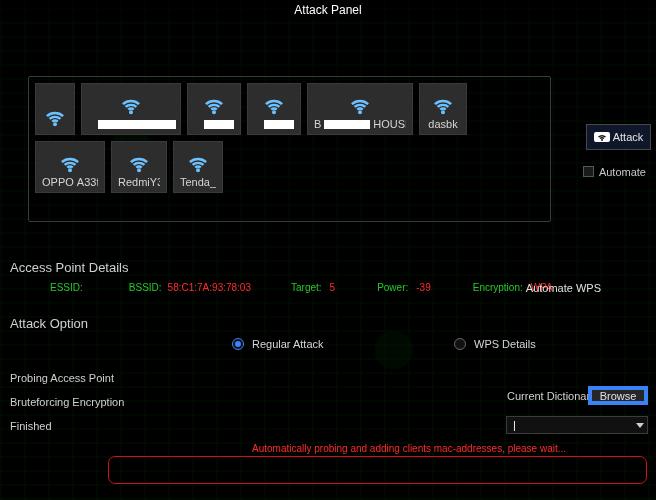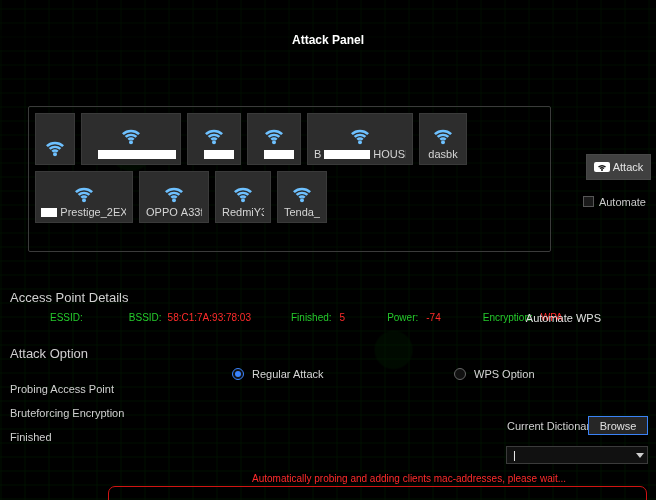--- a/index.html
+++ b/index.html
@@ -20,23 +20,22 @@
       repeating-linear-gradient(0deg,
         rgba(0,80,0,0.22) 0 2px, transparent 2px 14px),
       radial-gradient(circle at 20% 30%, rgba(0,120,0,0.25) 0 20px, transparent 22px),
       radial-gradient(circle at 60% 70%, rgba(0,120,0,0.2) 0 18px, transparent 20px),
       #000;
     z-index: 0;
   }
   .layer { position: relative; z-index: 1; }
   .titlebar {
     height: 20px; display:flex; align-items:center; justify-content:center;
-    font-weight: 700; font-size: 12px; color:#fff;
+    font-weight: 400; font-size: 12px; color:#fff;
     background: rgba(0,0,0,0.35);
-    margin-top: 30px;
   }
   .sel-label {
     position:absolute; left:12px; top:58px; color:#cfcfcf; font-size:11px;
   }
   .ap-box {
     position:absolute; left:28px; top:76px; width:523px; height:146px;
     border:1px solid #3b3b3b; border-radius:2px;
     background: rgba(0,0,0,0.12);
     padding:6px 6px;
   }
@@ -56,21 +55,21 @@
   .ap .redact {
     position:absolute; bottom:5px; height:9px; background:#fff;
   }
   svg.wifi { width:22px; height:18px; margin-bottom:3px; }
   svg.wifi path, svg.wifi circle { fill:#6ec1ff; }
 
   .attack-btn-wrap {
     position:absolute; right:5px; top:124px; width:65px;
   }
   .attack-btn {
-    width:100%; height:26px; background:#404040;
+    width:100%; height:26px; background:#0f172a;
     border:1px solid #484848; color:#e5e5e5; font-size:11px;
     display:flex; align-items:center; justify-content:center; gap:3px;
     cursor:pointer;
   }
   .attack-btn .mini-wifi {
     width:16px; height:10px; background:#fff; border-radius:2px;
     display:flex; align-items:center; justify-content:center;
   }
   .attack-btn .mini-wifi svg { width:12px; height:9px; }
   .automate {
@@ -94,27 +93,27 @@
   .attack-opt-title { position:absolute; left:10px; top:316px; }
   .radio {
     width:12px; height:12px; border-radius:50%; border:1px solid #666;
     display:inline-flex; align-items:center; justify-content:center; background:#111;
   }
   .radio.checked { border-color:#3a84ff; }
   .radio.checked .dot { width:6px; height:6px; border-radius:50%; background:#3a84ff; }
   .regular { position:absolute; left:184px; top:338px; display:flex; align-items:center; gap:8px;padding-left:48px; }
   .wps { position:absolute; left:454px; top:338px; display:flex; align-items:center; gap:8px; }
 
-  .status-labels { position:absolute; left:10px; top:353px; display:flex; flex-direction:column; gap:12px; }
+  .status-labels { position:absolute; left:10px; top:372px; display:flex; flex-direction:column; gap:12px; }
   .status-labels div { font-size:11px; color:#d0d0d0; }
 
   .dict-label { position:absolute; left:507px; top:390px; font-size:11px; color:#d0d0d0; }
   .browse-btn {
     position:absolute; left:588px; top:386px; width:60px; height:19px;
-    background:#262626; border:1px solid #3b82f6; color:#e0e0e0; font-size:11px;
+    background:#262626; border:4px solid #3b82f6; color:#e0e0e0; font-size:11px;
     display:flex; align-items:center; justify-content:center; cursor:pointer;
   }
   .dropdown {
     position:absolute; left:506px; top:416px; width:142px; height:18px;
     background:#111; border:1px solid #3b3b3b; color:#fff; font-size:11px;
     display:flex; align-items:center; justify-content:space-between; padding:0 3px 0 6px;
     cursor:pointer;
   }
   .dropdown .caret {
     width:0;height:0;border-left:4px solid transparent;border-right:4px solid transparent;
@@ -193,30 +192,20 @@
           <svg class="wifi" viewBox="0 0 24 20">
             <circle cx="12" cy="17" r="2.2"></circle>
             <path d="M5 10a11 11 0 0114 0l-2 2a8 8 0 00-10 0z"></path>
             <path d="M8 13a6.5 6.5 0 018 0l-2 2a3.5 3.5 0 00-4 0z"></path>
             <path d="M2 7a15 15 0 0120 0l-2 2a12 12 0 00-16 0z"></path>
           </svg>
           <span class="label">dasbk</span>
         </div>
       </div>
     <div class="ap-row" id="row2">
-        <div class="ap" style="width: 98px;">
-          <svg class="wifi" viewBox="0 0 24 20">
-            <circle cx="12" cy="17" r="2.2"></circle>
-            <path d="M5 10a11 11 0 0114 0l-2 2a8 8 0 00-10 0z"></path>
-            <path d="M8 13a6.5 6.5 0 018 0l-2 2a3.5 3.5 0 00-4 0z"></path>
-            <path d="M2 7a15 15 0 0120 0l-2 2a12 12 0 00-16 0z"></path>
-          </svg>
-          <span class="label">&nbsp;&nbsp;&nbsp;&nbsp;&nbsp;&nbsp;Prestige_2EX</span>
-          <div class="redact" style="left: 5px; width: 16px;"></div>
-        </div>
         <div class="ap" style="width: 70px;">
           <svg class="wifi" viewBox="0 0 24 20">
             <circle cx="12" cy="17" r="2.2"></circle>
             <path d="M5 10a11 11 0 0114 0l-2 2a8 8 0 00-10 0z"></path>
             <path d="M8 13a6.5 6.5 0 018 0l-2 2a3.5 3.5 0 00-4 0z"></path>
             <path d="M2 7a15 15 0 0120 0l-2 2a12 12 0 00-16 0z"></path>
           </svg>
           <span class="label">OPPO&nbsp;A33f</span>
         </div>
         <div class="ap" style="width: 56px;">
@@ -256,44 +245,44 @@
   </div>
 
   <div class="section-title apd-title">Access Point Details</div>
   <div class="apd-row">
     <span class="k">ESSID:</span>
     <span class="sp" style="width:42px"></span>
     <span class="k">BSSID:</span>
       <span class="sp" style="width:2px"></span>
       <span class="v">58:C1:7A:93:78:03</span>
     <span class="sp" style="width:40px"></span>
-    <span class="k">Finished:</span>
+    <span class="k">Target:</span>
       <span class="sp" style="width:4px"></span>
       <span class="v">5</span>
     <span class="sp" style="width:42px"></span>
     <span class="k">Power:</span>
       <span class="sp" style="width:4px"></span>
-      <span class="v">-74</span>
+      <span class="v">-39</span>
     <span class="sp" style="width:42px"></span>
     <span class="k">Encryption:</span>
       <span class="sp" style="width:4px"></span>
       <span class="v">WPA</span>
   </div>
   <div class="supports-wps">Automate WPS</div>
 
   <div class="section-title attack-opt-title">Attack Option</div>
   <div class="regular">
     <span class="radio checked">
         <span class="dot"></span>
       </span>
     <span>Regular Attack</span>
   </div>
   <div class="wps">
     <span class="radio"></span>
-    <span>WPS  Option</span>
+    <span>WPS  Details</span>
   </div>
 
   <div class="status-labels">
     <div>Probing Access Point</div>
     <div>Bruteforcing Encryption</div>
     <div>Finished</div>
   </div>
 
   <div class="dict-label">Current Dictionary File</div>
   <div class="browse-btn">Browse</div>

